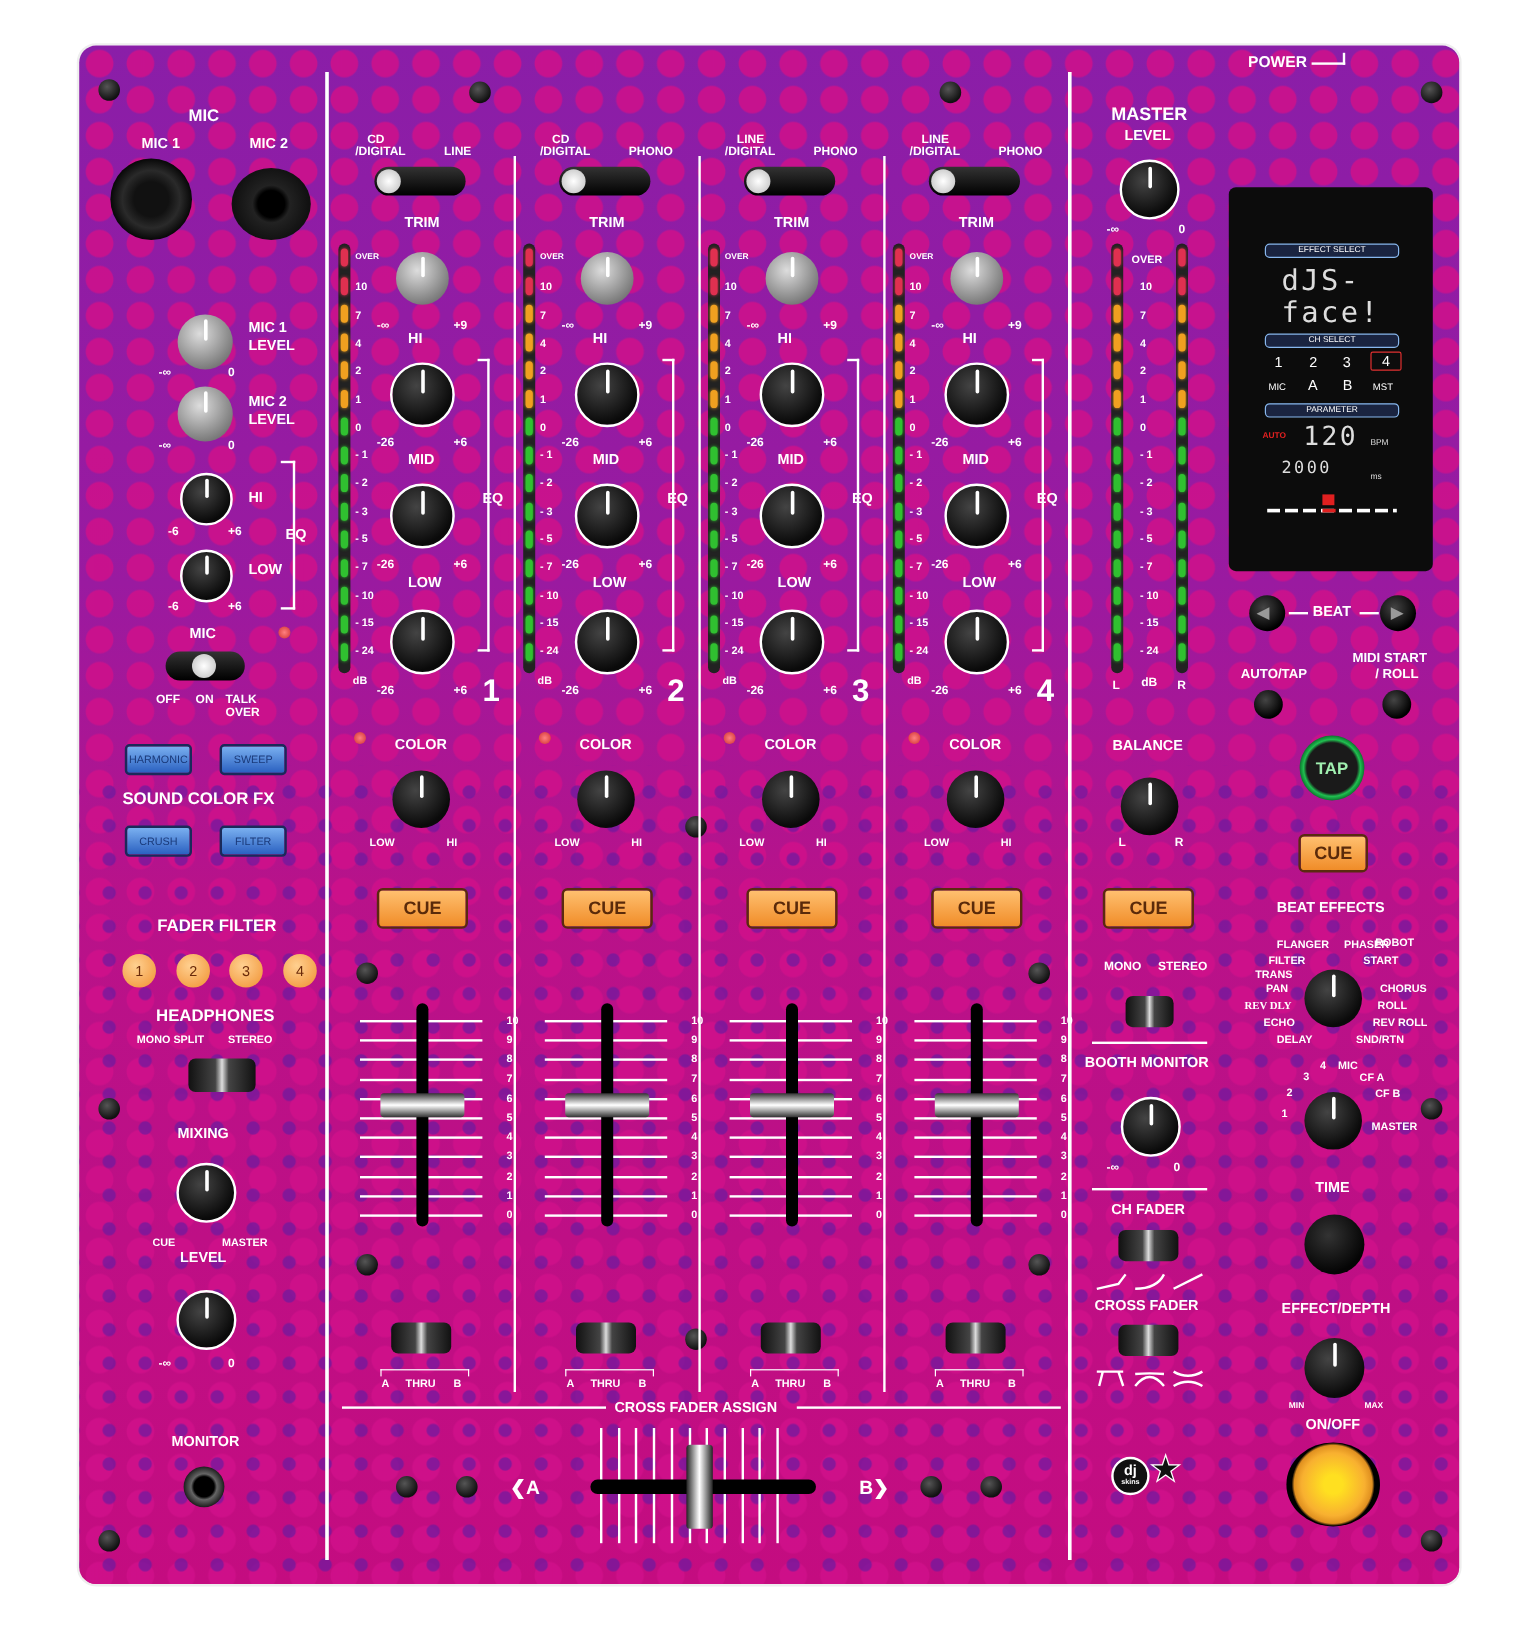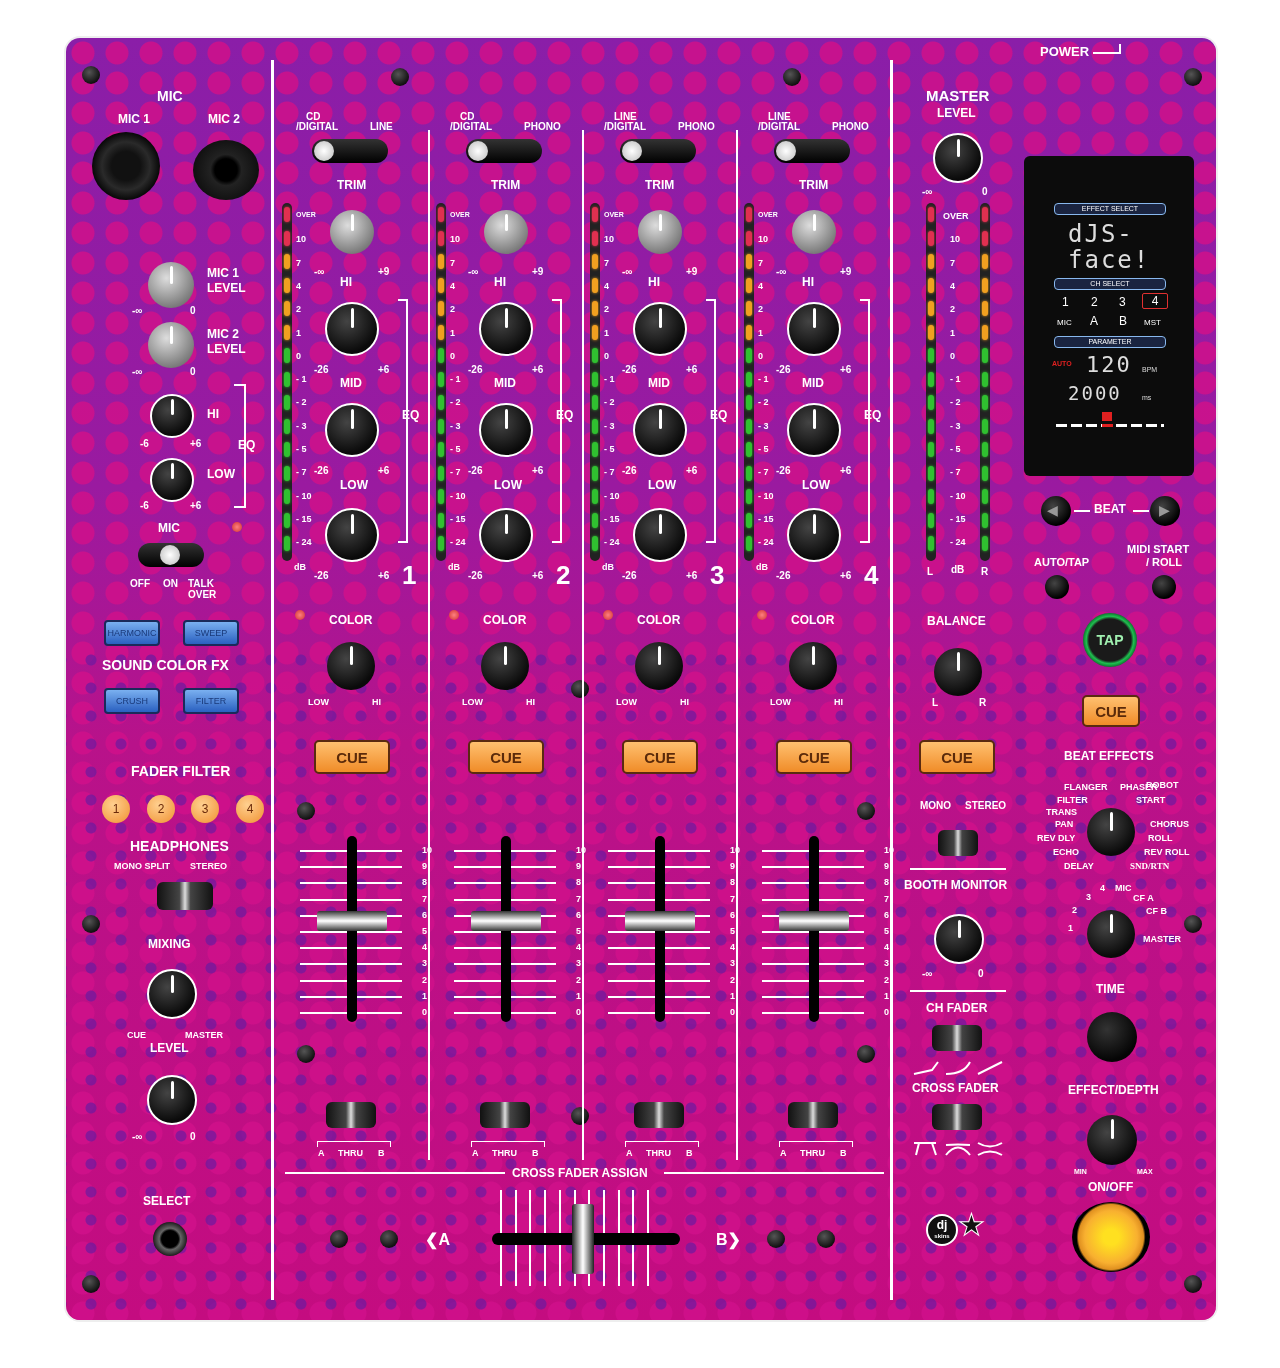--- a/index.html
+++ b/index.html
@@ -130,21 +130,21 @@
 <div class="rocker" style="left:157px;top:882px;width:56px;height:28px;"></div>
 
 <div class="lbl" style="left:148px;top:937px;font-size:12px;">MIXING</div>
 <div class="knob" style="left:147px;top:969px;width:50px;height:50px;"></div>
 <div class="lbl xs" style="left:127px;top:1030px;">CUE</div>
 <div class="lbl xs" style="left:185px;top:1030px;">MASTER</div>
 <div class="lbl" style="left:150px;top:1041px;font-size:12px;">LEVEL</div>
 <div class="knob" style="left:147px;top:1075px;width:50px;height:50px;"></div>
 <div class="lbl sm" style="left:132px;top:1131px;">-∞</div>
 <div class="lbl sm" style="left:190px;top:1131px;">0</div>
-<div class="lbl" style="left:143px;top:1194px;font-size:12px;">SELECT</div>
+<div class="lbl" style="left:143px;top:1194px;font-size:12px;">MONITOR</div>
 <div style="position:absolute;left:153px;top:1222px;width:34px;height:34px;border-radius:50%;background:radial-gradient(circle,#000 35%,#666 45%,#111 75%);"></div>
 
 <div id="channels">
     <div class="lbl sm" style="left:306px;top:111px;">CD</div>
     <div class="lbl sm" style="left:296px;top:121px;">/DIGITAL</div>
     <div class="lbl sm" style="left:370px;top:121px;">LINE</div>
     <div class="toggle" style="left:312px;top:139px;width:76px;">
       <div class="ball"></div>
     </div>
     <div class="lbl" style="left:337px;top:178px;font-size:12px;">TRIM</div>
@@ -642,21 +642,21 @@
   <div class="dtext" style="left:95px;top:139px;font-size:12px;font-family:'Liberation Sans',sans-serif;color:#fff;">3</div>
   <div class="dtext" style="left:118px;top:137px;width:24px;height:14px;border:1.5px solid #e03030;border-radius:2px;font-size:12px;text-align:center;font-family:'Liberation Sans',sans-serif;color:#fff;">4</div>
   <div class="dtext" style="left:33px;top:162px;font-size:8px;font-family:'Liberation Sans',sans-serif;color:#fff;">MIC</div>
   <div class="dtext" style="left:66px;top:158px;font-size:12px;font-family:'Liberation Sans',sans-serif;color:#fff;">A</div>
   <div class="dtext" style="left:95px;top:158px;font-size:12px;font-family:'Liberation Sans',sans-serif;color:#fff;">B</div>
   <div class="dtext" style="left:120px;top:162px;font-size:8px;font-family:'Liberation Sans',sans-serif;color:#fff;">MST</div>
   <div class="dbar" style="top:180px;">PARAMETER</div>
   <div class="dtext" style="left:28px;top:204px;font-size:7px;color:#e02020;font-weight:bold;font-family:'Liberation Sans',sans-serif;">AUTO</div>
   <div class="dtext" style="left:62px;top:196px;font-size:22px;letter-spacing:2px;">120</div>
   <div class="dtext" style="left:118px;top:210px;font-size:7px;font-family:'Liberation Sans',sans-serif;">BPM</div>
-  <div class="dtext" style="left:44px;top:226px;font-size:19px;letter-spacing:2px;">2000</div>
+  <div class="dtext" style="left:44px;top:226px;font-size:14px;letter-spacing:2px;">2000</div>
   <div class="dtext" style="left:118px;top:238px;font-size:7px;font-family:'Liberation Sans',sans-serif;">ms</div>
   <div style="position:absolute;left:78px;top:256px;width:10px;height:9px;background:#e02020;"></div>
   <div style="position:absolute;left:32px;top:268px;width:108px;height:3px;background:repeating-linear-gradient(90deg,#fff 0 11px,transparent 11px 15px);"></div>
   <div style="position:absolute;left:78px;top:268px;width:11px;height:3px;background:#e02020;"></div>
 </div>
 
 <div class="round-btn" style="left:1041px;top:496px;width:30px;height:30px;">
     <span style="position:absolute;left:6px;top:6px;color:#999;font-size:14px;">◀</span>
   </div>
 <div class="hline" style="left:1074px;top:510px;width:16px;"></div>
@@ -673,30 +673,30 @@
 <div class="round-btn" style="left:1152px;top:575px;width:24px;height:24px;"></div>
 <div style="position:absolute;left:1083px;top:613px;width:54px;height:54px;border-radius:50%;background:radial-gradient(circle,#1a1a1a 55%,#20c050 62%,#0a6a2a 72%);color:#a0f0b0;font-weight:bold;font-size:14px;display:flex;align-items:center;justify-content:center;">TAP</div>
 <div class="cue" style="left:1082px;top:695px;width:58px;height:32px;">CUE</div>
 <div class="lbl" style="left:1064px;top:749px;font-size:12px;">BEAT EFFECTS</div>
 
 <div id="fx-labels">
     <div class="lbl xs" style="left:1064px;top:782px;">FLANGER</div>
     <div class="lbl xs" style="left:1057px;top:795px;">FILTER</div>
     <div class="lbl xs" style="left:1046px;top:807px;">TRANS</div>
     <div class="lbl xs" style="left:1055px;top:819px;">PAN</div>
-    <div class="lbl xs" style="left:1037px;top:833px;">REV DLY</div>
+    <div class="lbl xs" style="left:1037px;top:833px;font-family:Liberation Serif, serif;">REV DLY</div>
     <div class="lbl xs" style="left:1053px;top:847px;">ECHO</div>
     <div class="lbl xs" style="left:1064px;top:861px;">DELAY</div>
     <div class="lbl xs" style="left:1120px;top:782px;">PHASER</div>
     <div class="lbl xs" style="left:1136px;top:795px;">START</div>
     <div class="lbl xs" style="left:1146px;top:780px;">ROBOT</div>
     <div class="lbl xs" style="left:1150px;top:819px;">CHORUS</div>
     <div class="lbl xs" style="left:1148px;top:833px;">ROLL</div>
     <div class="lbl xs" style="left:1144px;top:847px;">REV ROLL</div>
-    <div class="lbl xs" style="left:1130px;top:861px;font-family:Liberation Serif, serif;">SND/RTN</div>
+    <div class="lbl xs" style="left:1130px;top:861px;">SND/RTN</div>
     <div class="lbl xs" style="left:1068px;top:923px;">1</div>
     <div class="lbl xs" style="left:1072px;top:905px;">2</div>
     <div class="lbl xs" style="left:1086px;top:892px;">3</div>
     <div class="lbl xs" style="left:1100px;top:883px;">4</div>
     <div class="lbl xs" style="left:1115px;top:883px;">MIC</div>
     <div class="lbl xs" style="left:1133px;top:893px;">CF A</div>
     <div class="lbl xs" style="left:1146px;top:906px;">CF B</div>
     <div class="lbl xs" style="left:1143px;top:934px;">MASTER</div>
   </div>
 <div class="knob" style="left:1087px;top:808px;width:48px;height:48px;border:none;"></div>

